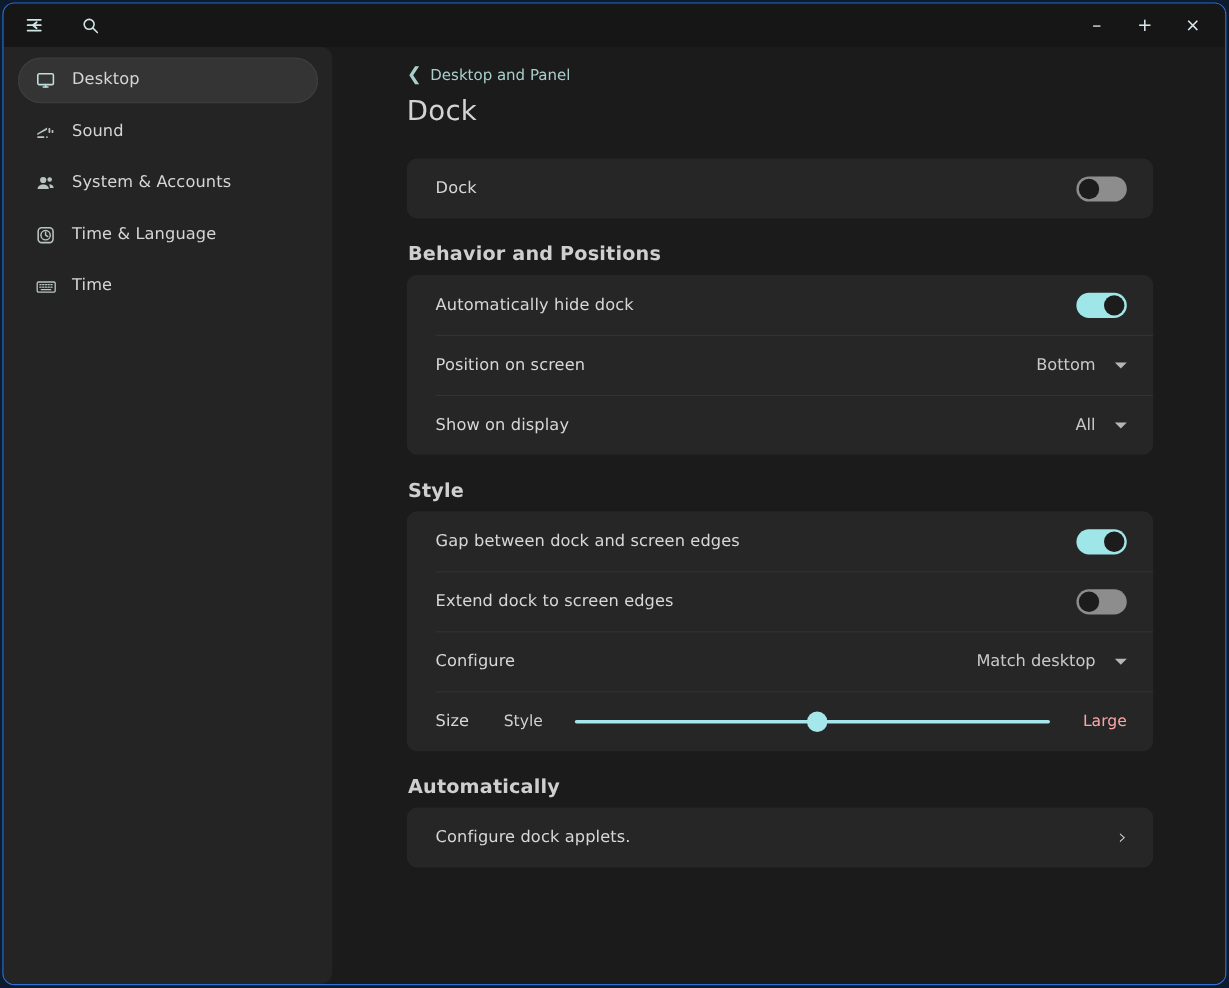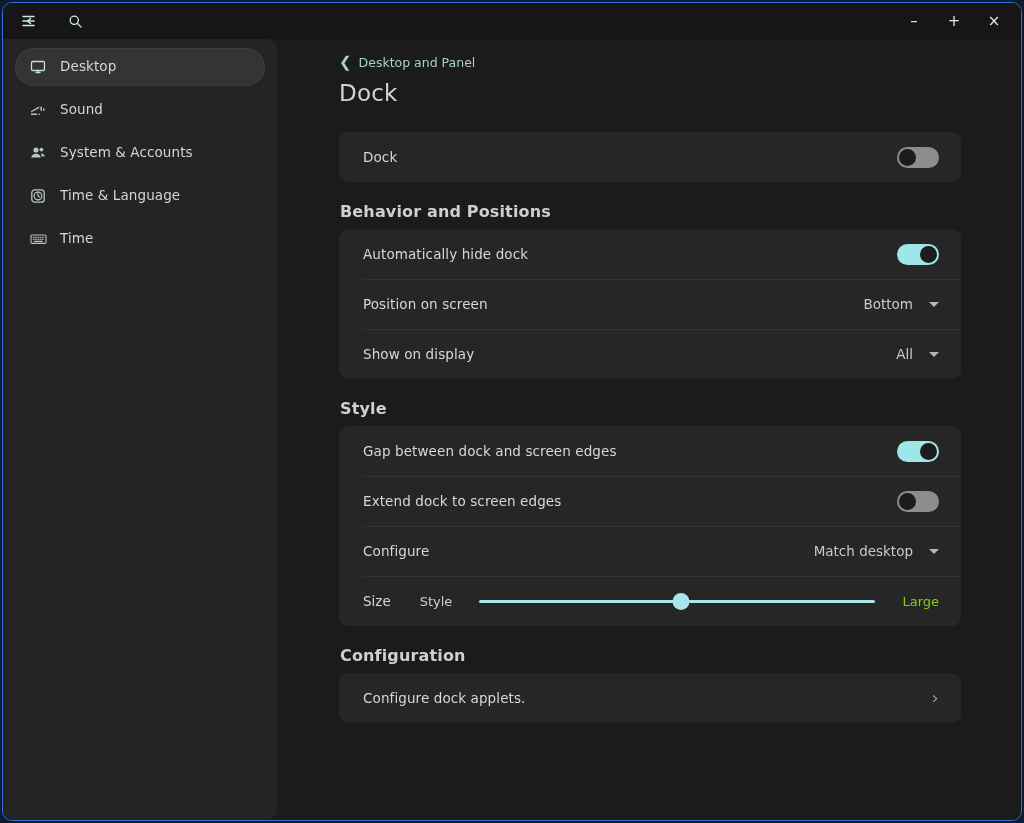--- a/index.html
+++ b/index.html
@@ -188,21 +188,21 @@
   }
 
   
   .slider-row { display: flex; align-items: center; width: 100%; gap: 11px; }
   .slider-name { color: #d7d7d7; font-size: 13.5px; }
   .slider-min {
     color: #cfcfcf; font-size: 13px;
     margin-left: 18px;
   }
   .slider-max {
-    color: #84cc16; font-size: 13px;
+    color: #fca5a5; font-size: 13px;
     margin-left: 16px;
     min-width: 34px;
     text-align: left;
   }
   .slider-track-wrap {
     flex: 1 1 auto;
     position: relative;
     height: 20px;
     margin-left: 16px;
     display: flex;
@@ -427,21 +427,21 @@
             </div>
           </div>
 
 
         </div>
       </div>
 
       <div class="gap-a"></div>
 
       <div class="section">
-        <div class="section-head">Configuration</div>
+        <div class="section-head">Automatically</div>
         <div class="card">
           <div class="row">
             <span class="row-label">Configure dock applets.</span>
             <span class="row-grow"></span>
             <span class="chev-right">›</span>
           </div>
         </div>
       </div>
 
     </div>

